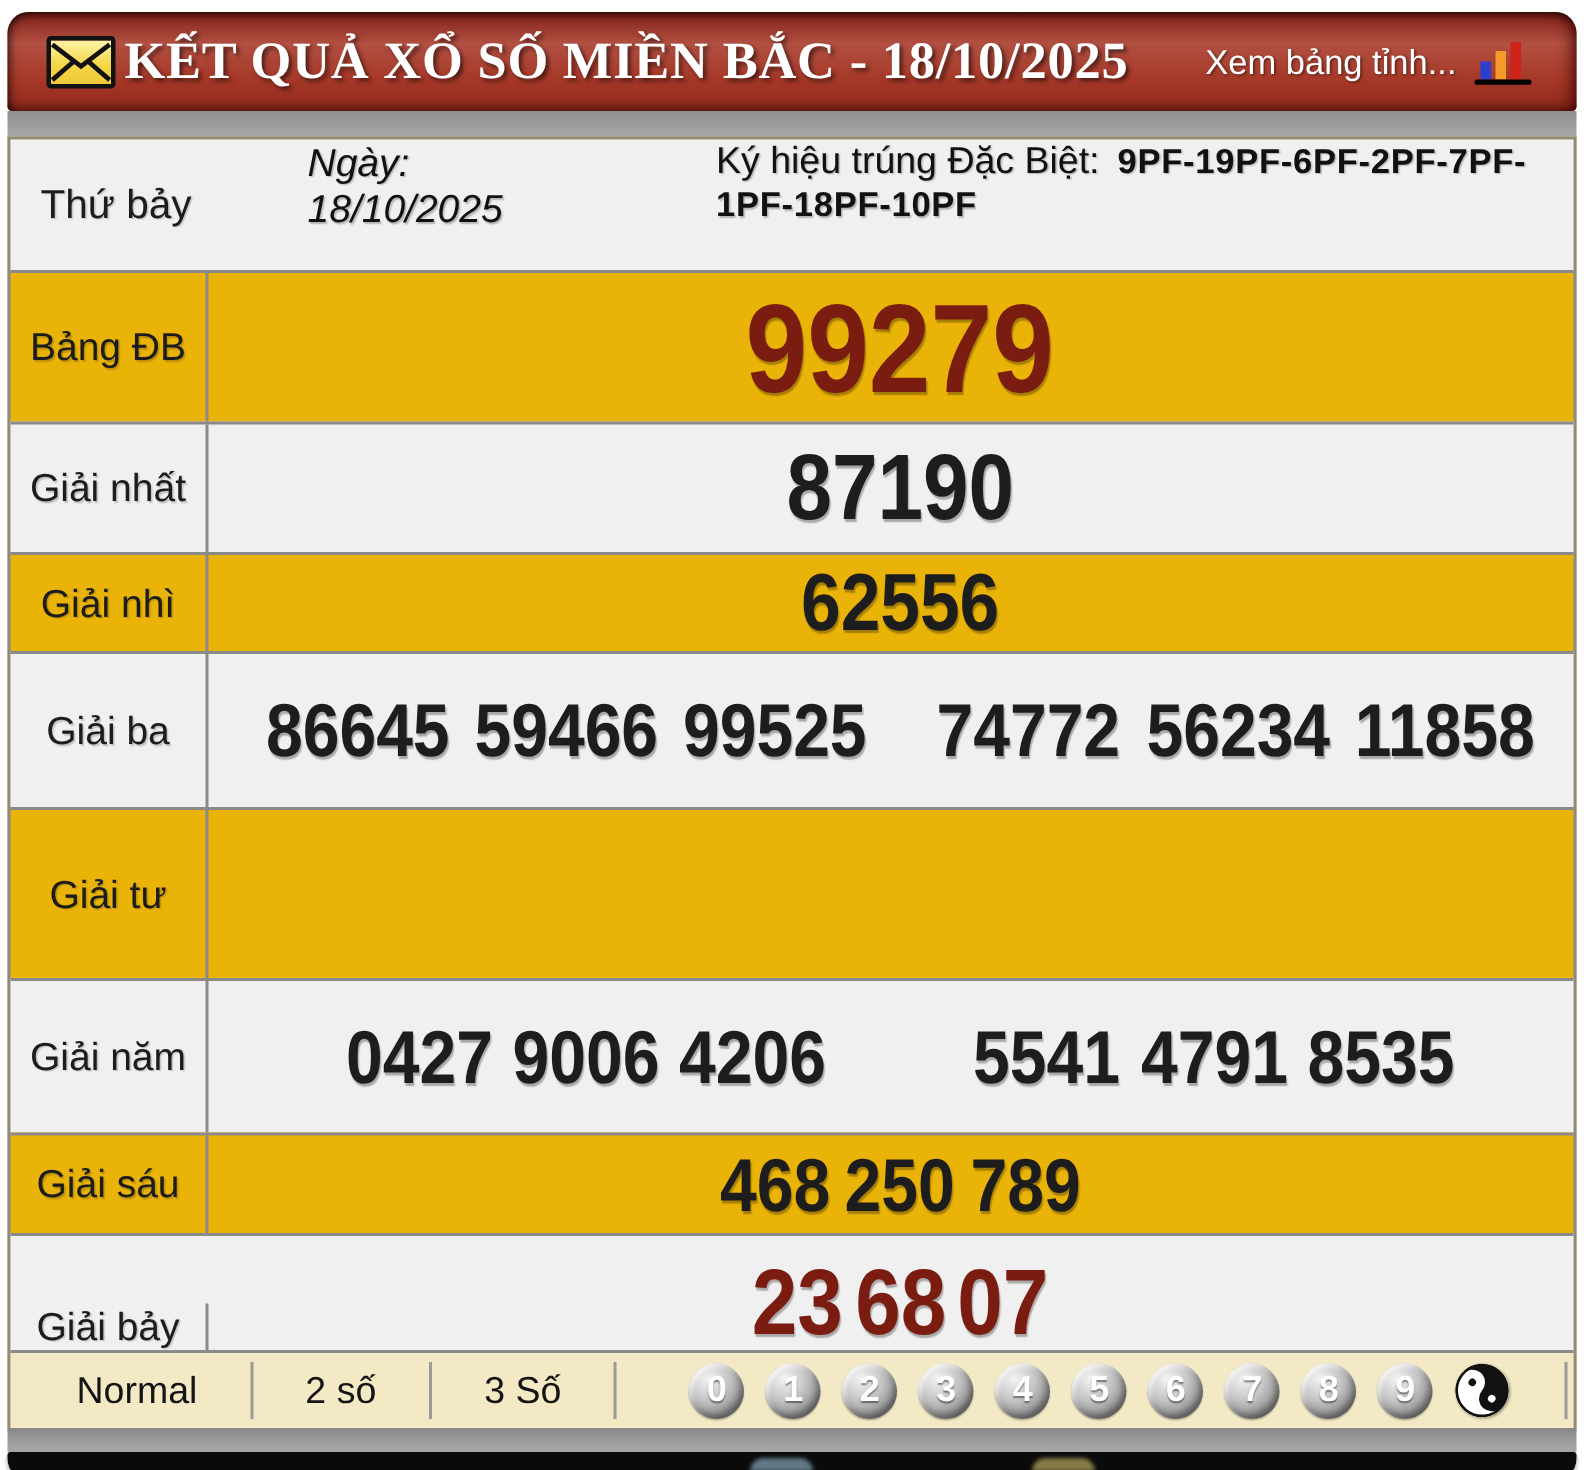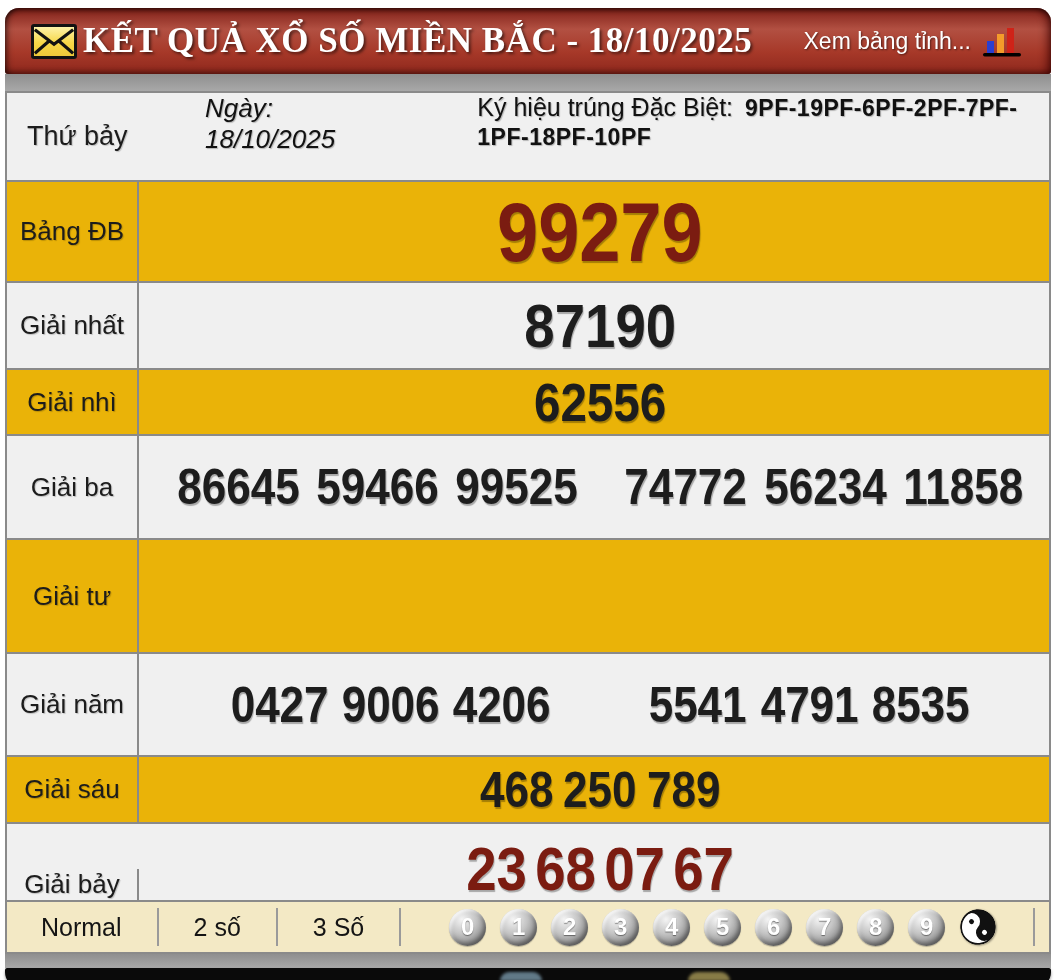--- a/index.html
+++ b/index.html
@@ -49,21 +49,21 @@
   .r-nhat{height:85px;} .r-nhat .num{font-size:62px;}
   .r-nhi{height:64px;}  .r-nhi .num{font-size:54px;}
   .r-ba{height:102px;}  .r-ba .num{font-size:50px;}
   .r-tu{height:112px;}  .r-tu .num{font-size:50px;}
   .r-nam{height:101px;} .r-nam .num{font-size:50px;}
   .r-sau{height:65px;}  .r-sau .num{font-size:50px;}
   .r-bay{height:76px;align-items:flex-end;}  .r-bay .num{font-size:62px;color:#7b1c11;}
 
   
   .foot{height:50px;background:#f3e9c5;border-top:2px solid #8a8a8a;display:flex;
-    align-items:center;padding:0 18px;gap:19px;}
+    align-items:center;padding:0 28px;gap:19px;}
   .mode{font-size:25px;color:#141414;padding:0 16px;white-space:nowrap;cursor:pointer;}
   .vsep{width:2px;height:38px;background:#9a9a9a;flex:0 0 auto;}
   .balls{display:flex;align-items:center;margin:0 10px 0 22px;}
   .ball{width:37px;height:37px;border-radius:50%;margin:0 7px;display:flex;align-items:center;
     justify-content:center;color:#fff;font-weight:bold;font-size:24px;cursor:pointer;
     background:radial-gradient(circle at 35% 28%,#f4f4f4,#c4c4c4 40%,#8f8f8f 72%,#767676 100%);
     box-shadow:inset -2px -3px 4px rgba(0,0,0,.35),inset 2px 2px 3px rgba(255,255,255,.75),0 1px 1px rgba(0,0,0,.25);
     text-shadow:0 1px 1px rgba(0,0,0,.45);}
   .yy{width:36px;height:36px;margin:0 8px;cursor:pointer;border-radius:50%;
     box-shadow:0 1px 2px rgba(0,0,0,.4);transform:rotate(-50deg);}
@@ -186,21 +186,20 @@
         </div>
     </div>
 
     <div class="row r-bay gray">
       <div class="lab">Giải bảy</div>
       <div class="content">
           <div class="line">
         <div class="cell"><span class="num">23</span></div>
         <div class="cell"><span class="num">68</span></div>
         <div class="cell"><span class="num">07</span></div>
-        <div class="cell"><span class="num">67</span></div>
       </div>
         </div>
     </div>
 
     <div class="foot">
       <div class="mode">Normal</div>
       <div class="vsep"></div>
       <div class="mode">2 số</div>
       <div class="vsep"></div>
       <div class="mode">3 Số</div>

